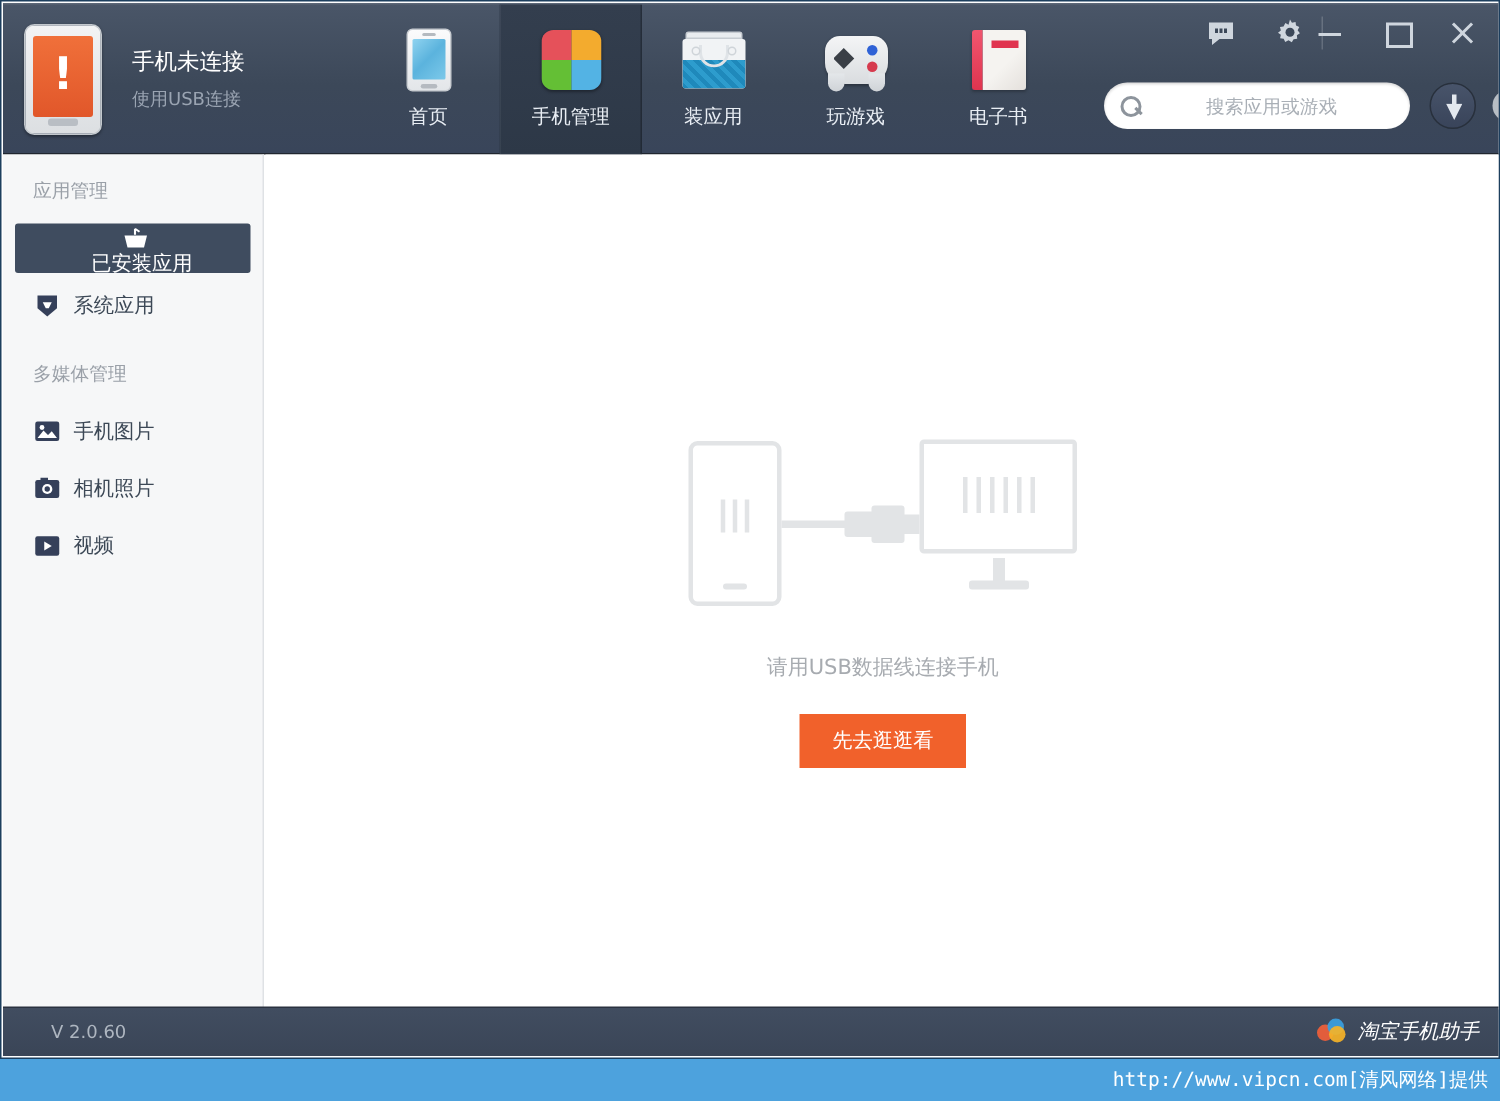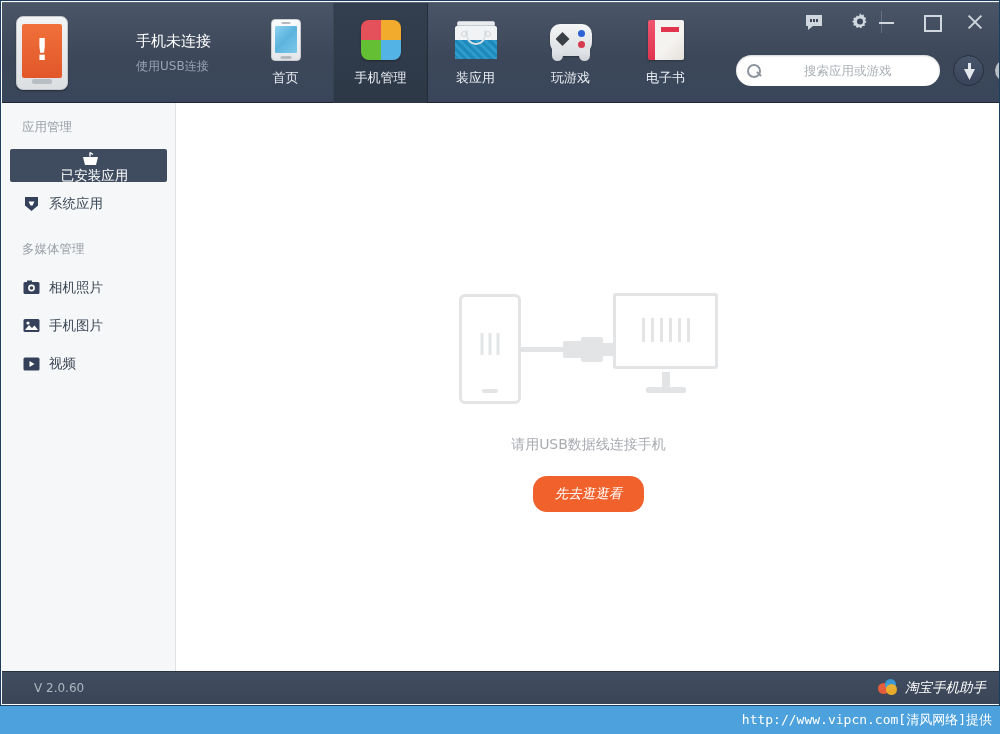--- a/index.html
+++ b/index.html
@@ -20,21 +20,21 @@
     position:absolute; left:1px; top:1px; width:998px; height:101px;
     background:linear-gradient(180deg,#4a5668 0%,#3c4859 55%,#39455a 100%);
     border-bottom:1px solid #20262f;
   }
   .header-sheen{
     position:absolute; left:0; top:0; width:100%; height:1px;
     background:rgba(255,255,255,.10);
   }
 
   
-  .status-block{ position:absolute; left:14px; top:14px; display:flex; align-items:center;gap:48px; }
+  .status-block{ position:absolute; left:14px; top:14px; display:flex; align-items:center; }
   .status-phone{
     width:52px; height:74px; border-radius:7px;
     background:linear-gradient(180deg,#f2f3f4 0%,#dcdfe2 100%);
     border:1px solid #c3c8cd;
     box-shadow:0 1px 2px rgba(0,0,0,.35);
     display:flex; align-items:center; justify-content:center;
     position:relative;
   }
   .status-phone .scr{
     width:40px; height:54px; margin-top:-4px; border-radius:2px;
@@ -248,23 +248,22 @@
     width:105px;height:76px;border:3px solid #e2e4e6;border-radius:3px;position:relative;
   }
   .g-mon .bars{position:absolute;left:50%;top:22px;transform:translateX(-50%);display:flex;gap:6px;}
   .g-mon .bars i{display:block;width:3px;height:24px;background:#e2e4e6;}
   .g-mon .neck{position:absolute;left:50%;top:79px;transform:translateX(-50%);width:8px;height:16px;background:#e2e4e6;}
   .g-mon .base{position:absolute;left:50%;top:94px;transform:translateX(-50%);width:40px;height:6px;background:#e2e4e6;border-radius:2px;}
   .empty-text{ color:#a7abb0; font-size:14px; margin-top:30px; }
   .empty-btn{
     display:inline-block; margin-top:22px; padding:9px 22px;
     background:#f1612b; color:#ffffff; font-size:13.5px; border:none;
-    border-radius:14px; cursor:pointer;
+    border-radius:0; cursor:pointer;
     font-family:"DejaVu Sans","Liberation Sans",sans-serif;
-    font-style:italic;
   }
 
   
   .footer{
     position:absolute; left:1px; bottom:1px; width:998px; height:33px;
     background:linear-gradient(180deg,#414d60,#3a4557);
     border-top:1px solid #2a3240;
     display:flex; align-items:center; justify-content:space-between;
     padding:0 14px 0 32px;
   }
@@ -422,38 +421,38 @@
         </svg>
       </span>
       <span>系统应用</span>
     </div>
 
     <div class="side-section">多媒体管理</div>
 
     <div class="side-item">
       <span class="si-ico">
         <svg width="17" height="15" viewBox="0 0 17 15">
+          <rect x="0.5" y="1" width="16" height="13" rx="1.5" fill="#35405a"></rect>
+          <circle cx="5" cy="5" r="1.6" fill="#ffffff"></circle>
+          <path d="M2 12l4-5 3 3 2.5-2.5L15 12z" fill="#ffffff"></path>
+        </svg>
+      </span>
+      <span>手机图片</span>
+    </div>
+
+    <div class="side-item">
+      <span class="si-ico">
+        <svg width="17" height="15" viewBox="0 0 17 15">
           <rect x="0.5" y="2" width="16" height="12" rx="1.5" fill="#35405a"></rect>
           <circle cx="8.5" cy="8" r="3.4" fill="#ffffff"></circle>
             <circle cx="8.5" cy="8" r="1.8" fill="#35405a"></circle>
           <rect x="4" y="0.5" width="5" height="2" fill="#35405a"></rect>
         </svg>
       </span>
       <span>相机照片</span>
-    </div>
-
-    <div class="side-item">
-      <span class="si-ico">
-        <svg width="17" height="15" viewBox="0 0 17 15">
-          <rect x="0.5" y="1" width="16" height="13" rx="1.5" fill="#35405a"></rect>
-          <circle cx="5" cy="5" r="1.6" fill="#ffffff"></circle>
-          <path d="M2 12l4-5 3 3 2.5-2.5L15 12z" fill="#ffffff"></path>
-        </svg>
-      </span>
-      <span>手机图片</span>
     </div>
 
 
     <div class="side-item">
       <span class="si-ico">
         <svg width="17" height="14" viewBox="0 0 17 14">
           <rect x="0.5" y="0.5" width="16" height="13" rx="1.5" fill="#35405a"></rect>
           <path d="M6.5 4l5 3-5 3z" fill="#ffffff"></path>
         </svg>
       </span>

